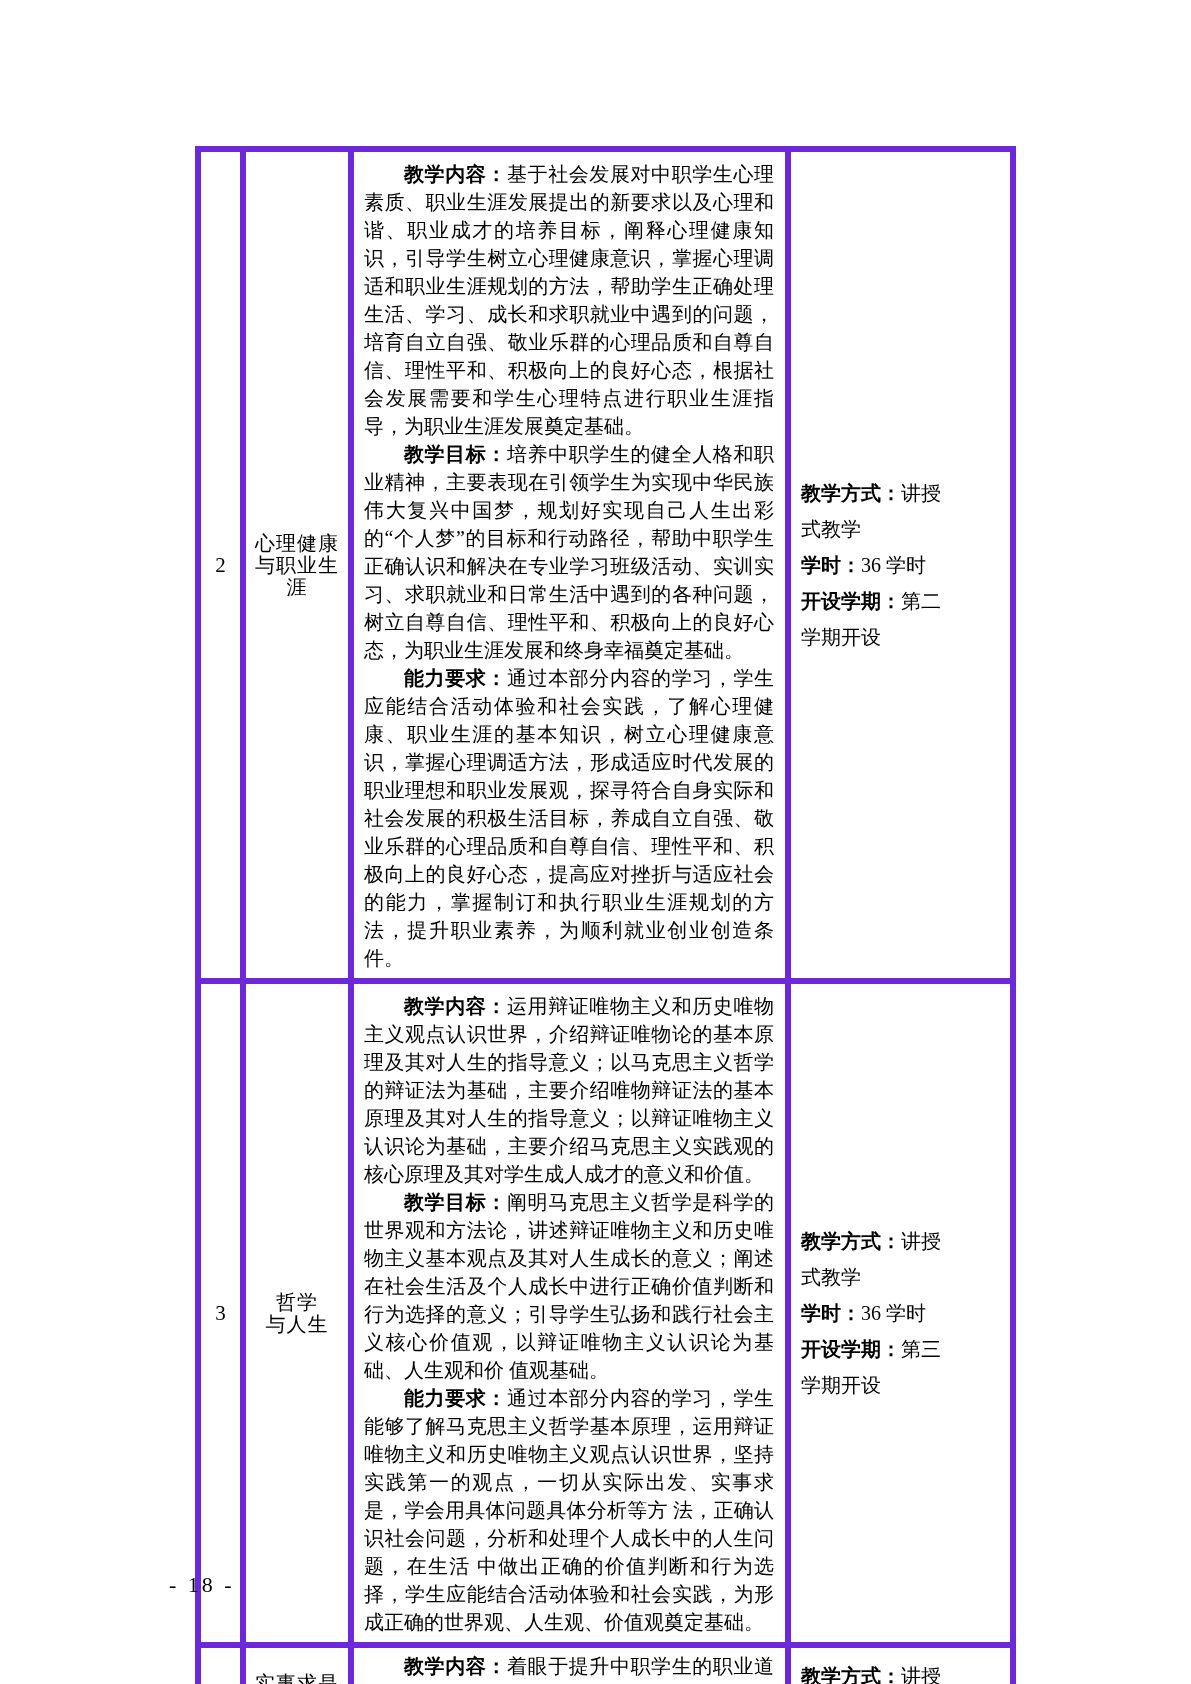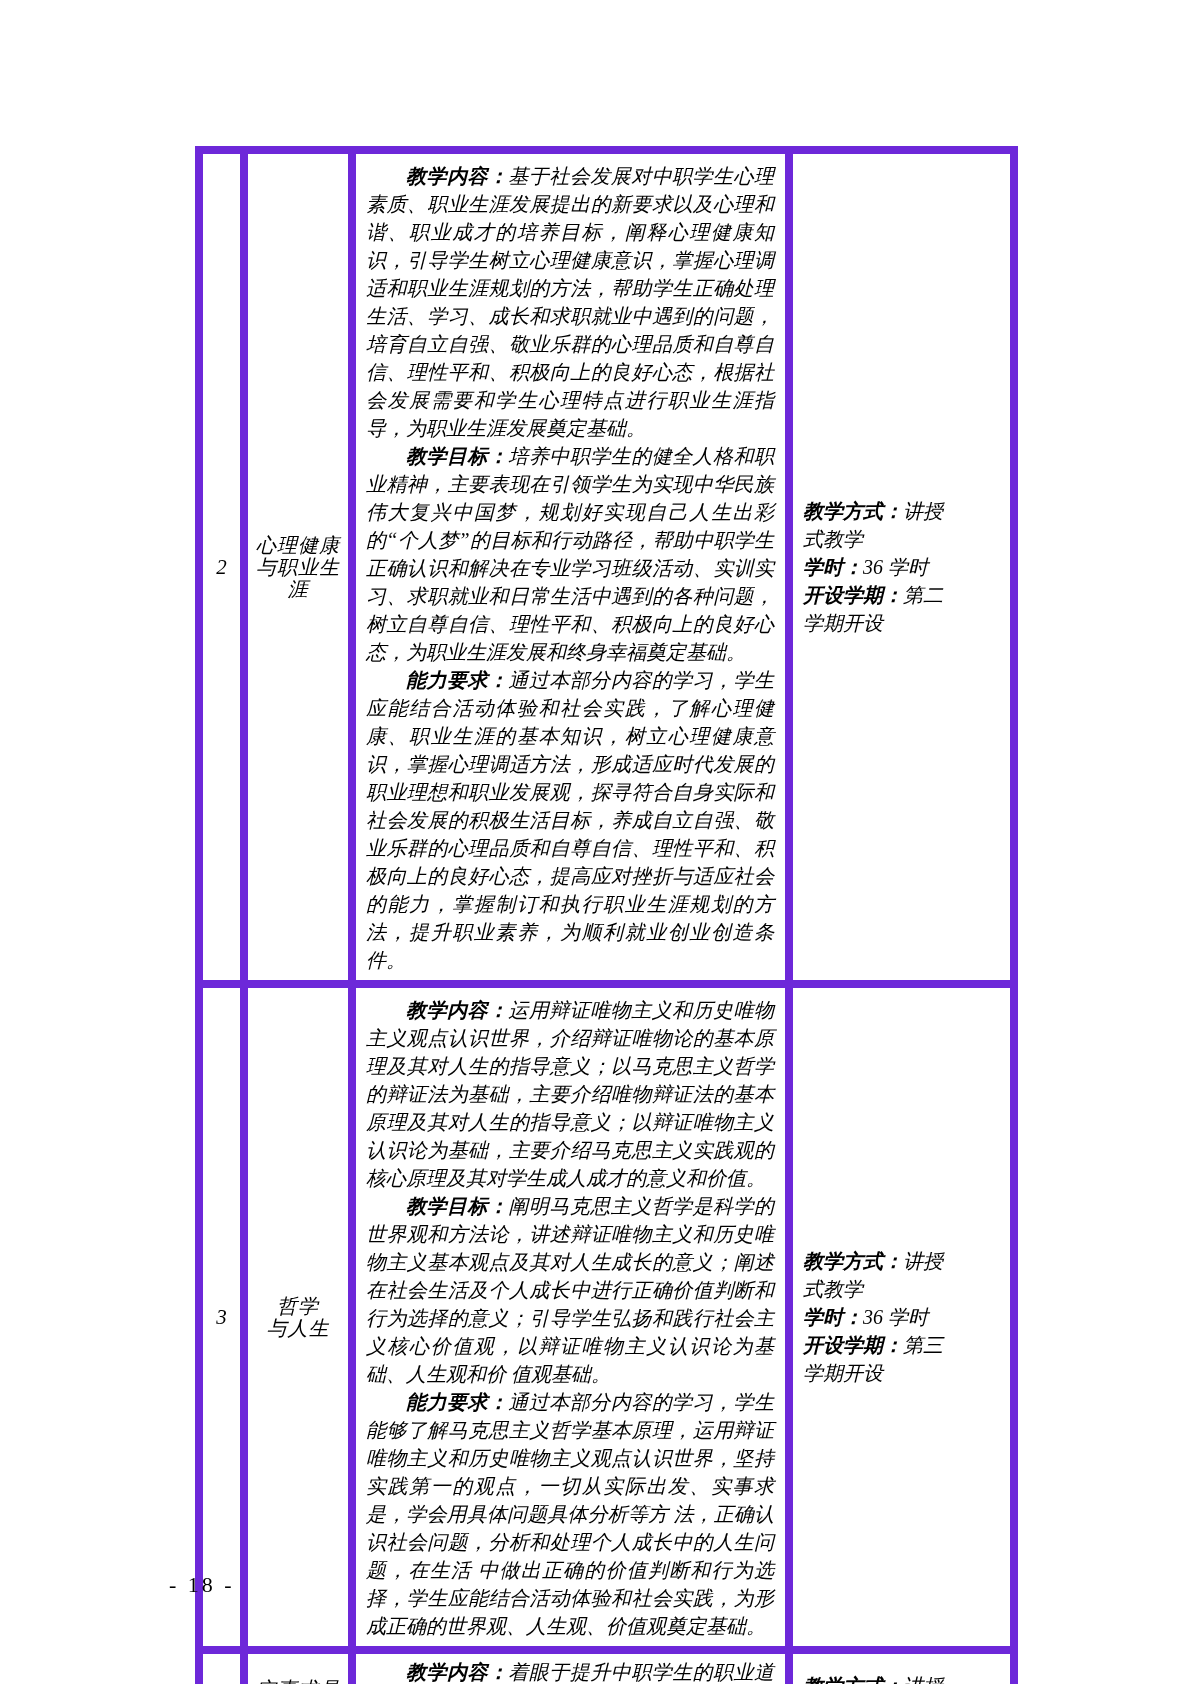--- a/index.html
+++ b/index.html
@@ -5,37 +5,37 @@
   html,body{margin:0;padding:0;}
   body{
     width:1191px;height:1684px;position:relative;background:#ffffff;color:#000;
     font-family:"Liberation Serif","DejaVu Serif",serif;
     overflow:hidden;
   }
   table.course-table{
     position:absolute;left:195px;top:146px;width:815px;
     border-collapse:collapse;table-layout:fixed;
   }
-  td{border:8px solid #6d28d9;padding:4px;overflow:hidden;vertical-align:middle;font-style:italic;}
+  td{border:6px solid #6d28d9;padding:4px;overflow:hidden;vertical-align:middle;}
   col.c-no{width:45px;}
   col.c-course{width:108px;}
   col.c-content{width:437px;}
   col.c-info{width:225px;}
 
   td.no-cell{text-align:center;font-size:21px;}
   td.course-cell{text-align:center;}
   .course-name{white-space:pre-line;font-size:20px;line-height:22px;letter-spacing:1px;}
 
   td.content-cell{vertical-align:top;}
   .content-block{padding:4px 7px 2px 6px;font-size:20px;line-height:28px;text-align:justify;}
   .content-block p{margin:0;text-indent:2em;}
   .sec-label{font-weight:bold;font-family:"Liberation Sans","DejaVu Sans",sans-serif;}
 
   td.info-cell{vertical-align:middle;}
-  .info-block{padding-left:6px;width:155px;font-size:20px;line-height:28px;}
+  .info-block{padding-left:6px;width:155px;font-size:20px;line-height:36px;}
   .info-line{text-align:left;}
   .info-label{font-weight:bold;font-family:"Liberation Sans","DejaVu Sans",sans-serif;}
 
   tr.row-tall-1 td{height:702px;}
   tr.row-tall-2 td{height:594px;}
   tr.row-short td{height:82px;}
   tr.row-short td.content-cell{vertical-align:middle;}
   tr.row-short .content-block{padding-top:0;padding-bottom:0;}
 
   .page-number{

